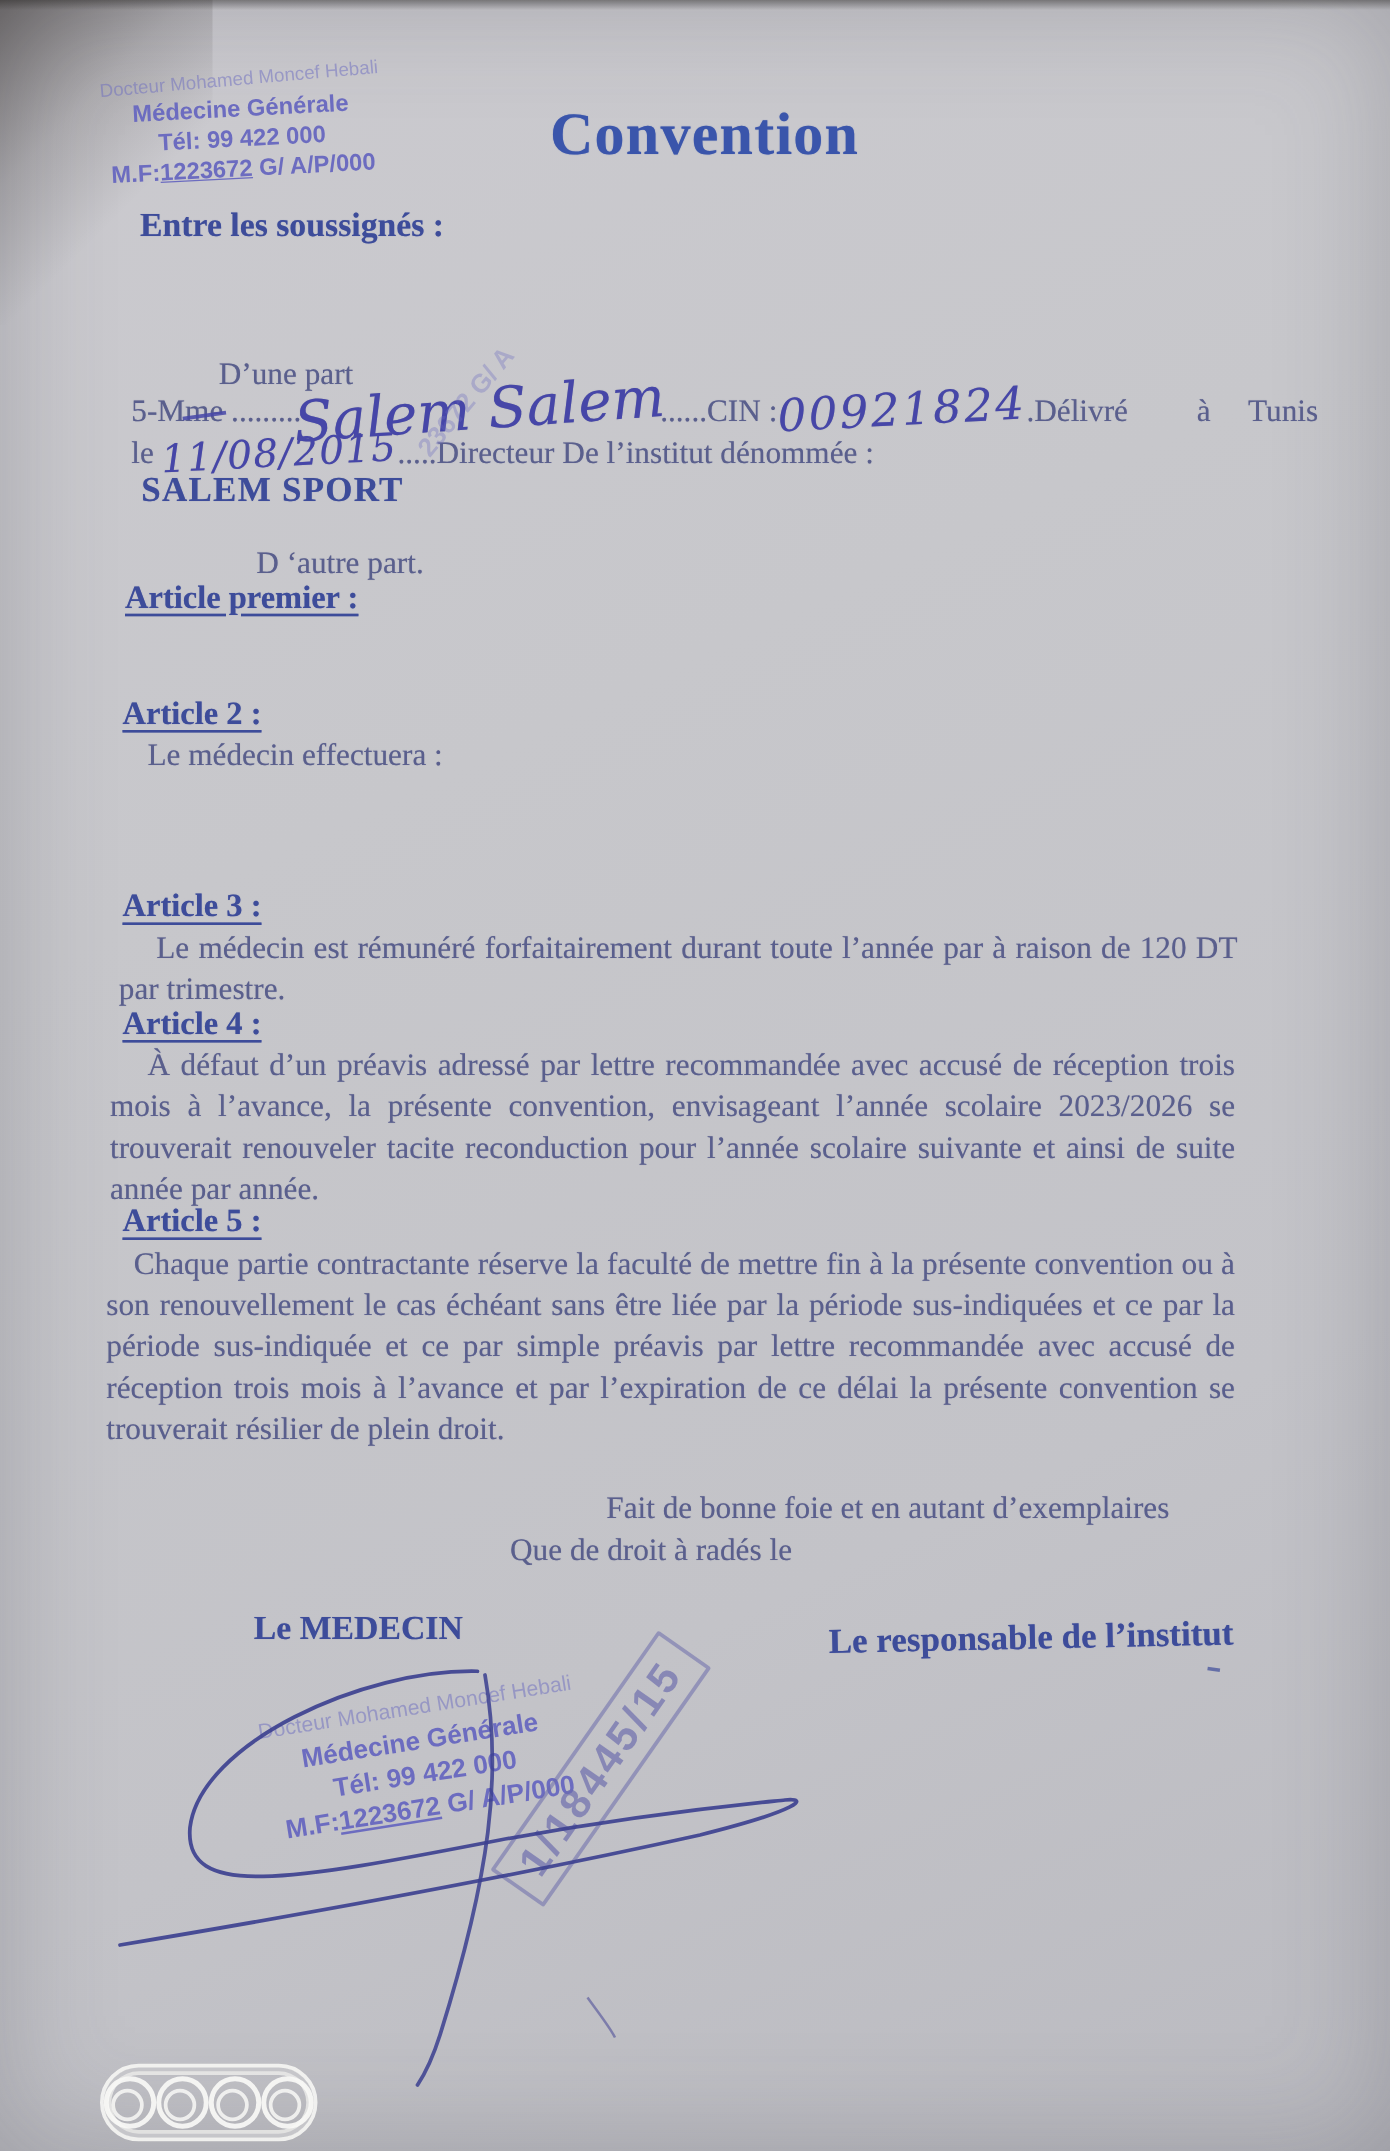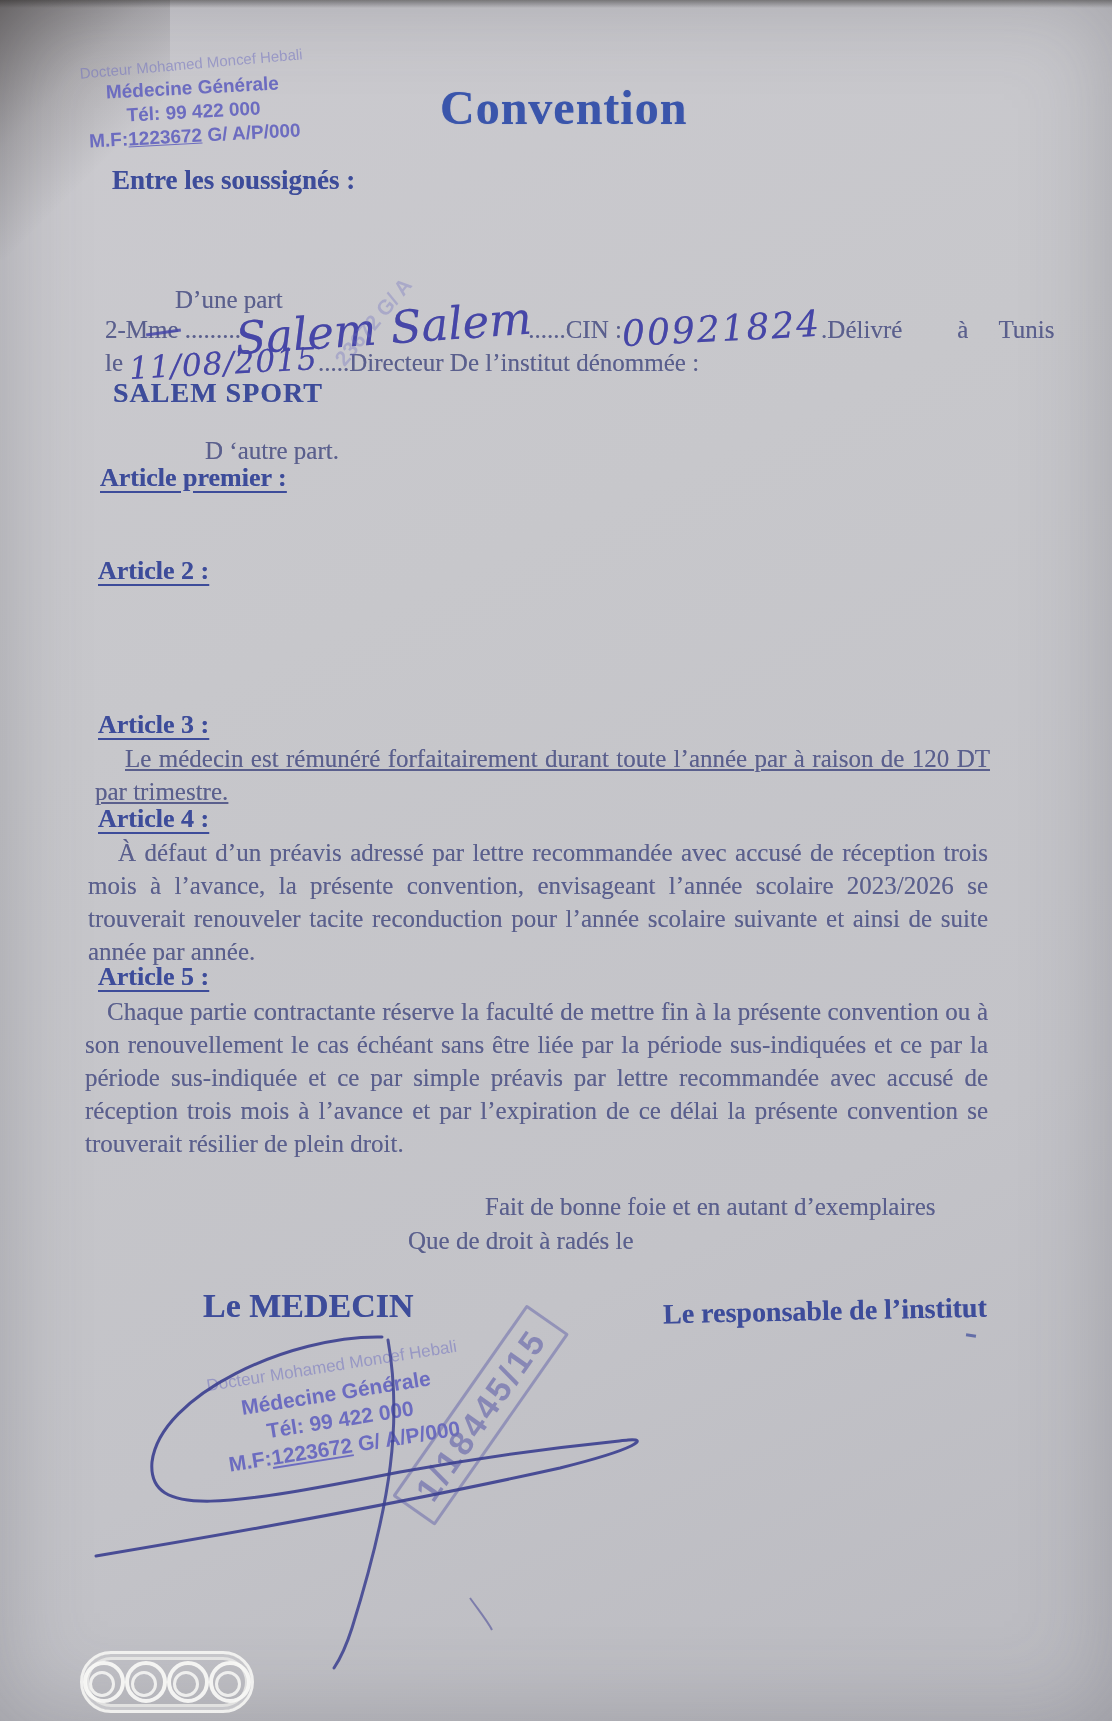--- a/index.html
+++ b/index.html
@@ -55,51 +55,52 @@
   </div>
 
   <div class="abs title" style="left:440px;top:80px;">Convention</div>
 
   <div class="abs bold-blue" style="left:112px;top:165px;font-size:27px;">Entre les soussignés :</div>
 
 
   <div class="abs body-text" style="left:175px;top:283px;">D’une part</div>
 
   <div class="abs body-text" style="left:105px;top:313px;width:900px;white-space:nowrap;">
-    <span>2-M</span><span class="struck">me</span>
+    <span>5-M</span><span class="struck">me</span>
     <span>.........</span><span class="hand" style="display:inline-block;font-size:45px;line-height:20px;transform:rotate(-4deg);margin:0 -4px 0 -6px;vertical-align:-6px;">Salem Salem</span><span>....</span><span>..CIN :</span><span class="hand" style="display:inline-block;font-size:36px;line-height:20px;transform:rotate(-3deg);letter-spacing:2px;vertical-align:-3px;">00921824</span><span>.Délivré</span><span style="display:inline-block;width:55px;"></span><span>à</span><span style="display:inline-block;width:30px;"></span><span>Tunis</span>
   </div>
 
   <div class="abs body-text" style="left:105px;top:346px;white-space:nowrap;">
     <span>le </span><span class="hand" style="display:inline-block;font-size:31px;line-height:20px;transform:rotate(-3deg);letter-spacing:1px;vertical-align:-3px;">11/08/2015</span><span>.....Directeur De l’institut dénommée :</span>
   </div>
 
   <div class="abs bold-blue" style="left:113px;top:377px;font-size:28px;letter-spacing:1px;">SALEM SPORT</div>
 
   <div class="abs stamp" style="left:330px;top:355px;font-size:21px;opacity:.33;transform:rotate(-50deg);transform-origin:left top;white-space:nowrap;">23672 G/ A</div>
 
   <div class="abs body-text" style="left:205px;top:434px;">D ‘autre part.</div>
 
   <div class="abs heading" style="left:100px;top:463px;">Article premier :</div>
 
   <div class="abs heading" style="left:98px;top:556px;">Article 2 :</div>
+  <div class="abs body-text" style="left:118px;top:588px;">Le médecin effectuera :</div>
 
   <div class="abs heading" style="left:98px;top:710px;">Article 3 :</div>
-  <p class="abs body-text justify" style="left:95px;top:742px;width:895px;margin:0;text-indent:30px;text-decoration:underline;">Le médecin est rémunéré forfaitairement durant toute l’année par à raison de 120 DT par trimestre.</p>
+  <p class="abs body-text justify" style="left:95px;top:742px;width:895px;margin:0;text-indent:30px;">Le médecin est rémunéré forfaitairement durant toute l’année par à raison de 120 DT par trimestre.</p>
 
   <div class="abs heading" style="left:98px;top:804px;">Article 4 :</div>
   <p class="abs body-text justify" style="left:88px;top:836px;width:900px;margin:0;text-indent:30px;">À défaut d’un préavis adressé par lettre recommandée avec accusé de réception trois mois à l’avance, la présente convention, envisageant l’année scolaire 2023/2026 se trouverait renouveler tacite reconduction pour l’année scolaire suivante et ainsi de suite année par année.</p>
 
   <div class="abs heading" style="left:98px;top:962px;">Article 5 :</div>
   <p class="abs body-text justify" style="left:85px;top:995px;width:903px;margin:0;text-indent:22px;">Chaque partie contractante réserve la faculté de mettre fin à la présente convention ou à son renouvellement le cas échéant sans être liée par la période sus-indiquées et ce par la période sus-indiquée et ce par simple préavis par lettre recommandée avec accusé de réception trois mois à l’avance et par l’expiration de ce délai la présente convention se trouverait résilier de plein droit.</p>
 
   <div class="abs body-text" style="left:485px;top:1190px;">Fait de bonne foie et en autant d’exemplaires</div>
   <div class="abs body-text" style="left:408px;top:1224px;">Que de droit à radés le</div>
 
-  <div class="abs bold-blue" style="left:203px;top:1287px;font-size:34px;">Le MEDECIN</div>
+  <div class="abs bold-blue" style="left:203px;top:1287px;font-size:27px;">Le MEDECIN</div>
   <div class="abs bold-blue" style="left:663px;top:1295px;font-size:28px;transform:rotate(-1.2deg);">Le responsable de l’institut</div>
   <div class="abs dash" style="left:966px;top:1334px;width:10px;height:3px;transform:rotate(8deg);opacity:.7;"></div>
 
   <div class="abs stamp" style="left:188px;top:1352px;width:300px;transform:rotate(-9deg);font-size:21px;line-height:27px;">
     <div class="faint" style="font-size:17px;">Docteur Mohamed Moncef Hebali</div>
     <div>Médecine Générale</div>
     <div>Tél: 99 422 000</div>
     <div>
       <span>M.F:</span><span style="text-decoration:underline;">1223672</span><span> G/ A/P/000</span>
     </div>

